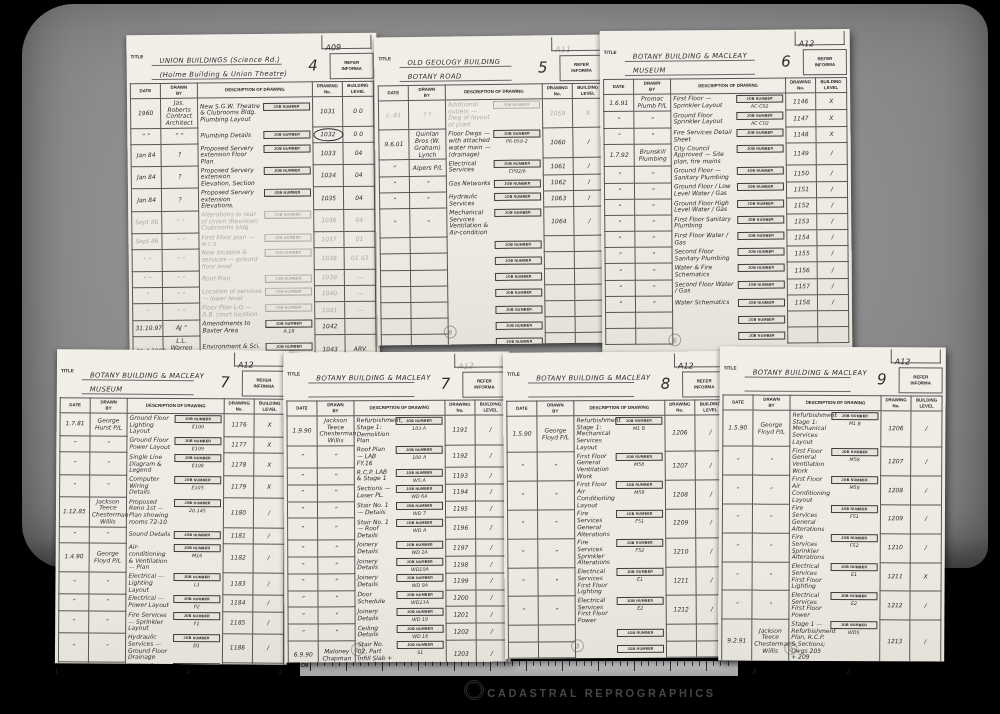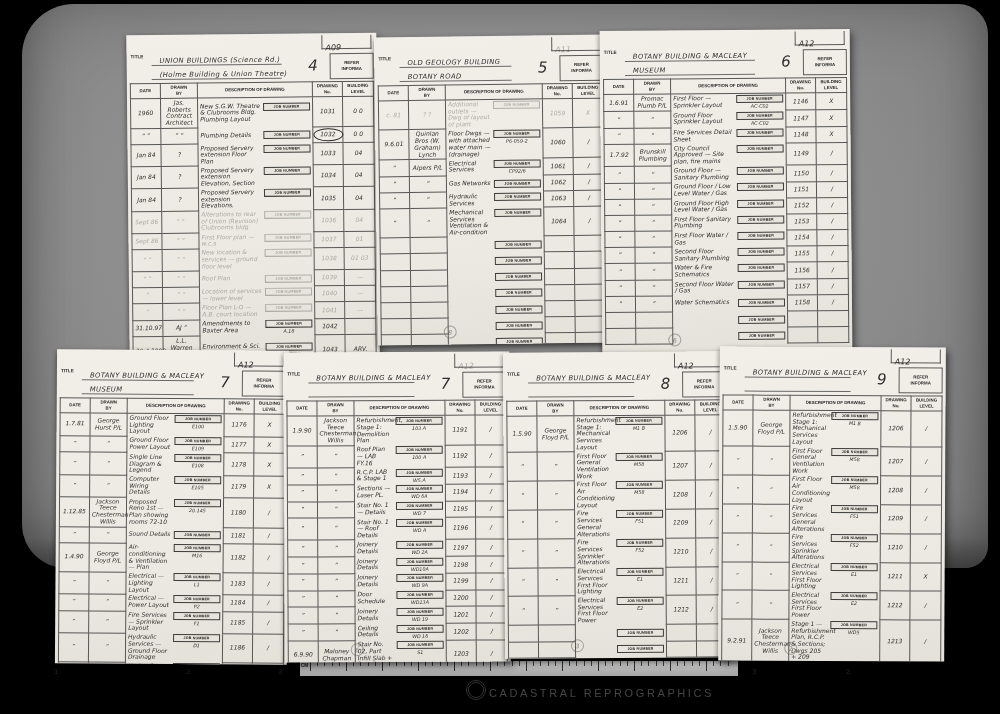--- a/index.html
+++ b/index.html
@@ -64,21 +64,21 @@
 
   
   .ruler{position:absolute;left:300px;top:661px;width:438px;height:15px;z-index:1;
     background:linear-gradient(#c6c6c6,#a4a4a4);box-shadow:0 1px 3px rgba(0,0,0,.4);}
   .ruler:before{content:"";position:absolute;left:10px;right:4px;top:0;height:5px;
     background:repeating-linear-gradient(90deg,#3c3c3c 0,#3c3c3c 1px,transparent 1px,transparent 7.2px);}
   .ruler:after{content:"";position:absolute;left:10px;right:4px;top:0;height:10px;
     background:repeating-linear-gradient(90deg,#2e2e2e 0,#2e2e2e 1px,transparent 1px,transparent 36px);}
   .cm{position:absolute;left:1px;top:2px;font-size:4.6px;font-weight:bold;color:#222;z-index:2;}
   .brand{position:absolute;left:250px;top:680px;width:680px;text-align:center;z-index:1;
-    font-size:11px;font-weight:normal;letter-spacing:2.6px;color:#454545;}
+    font-size:11px;font-weight:bold;letter-spacing:2.6px;color:#454545;}
   .rosette{display:inline-block;width:14px;height:14px;border:3px double #3a3a3a;border-radius:50%;
     vertical-align:-3px;margin-right:3px;opacity:.85;}
   .scale-num{position:absolute;top:667px;font-size:8px;font-weight:bold;color:#1f1f1f;z-index:1;opacity:.85;}
 </style>
 </head>
 <body>
 
 <div class="photo">
 
   <div class="sheet" style="left:106px;top:30px;width:250px;height:322px;transform:rotate(-0.6deg);z-index:2;">

